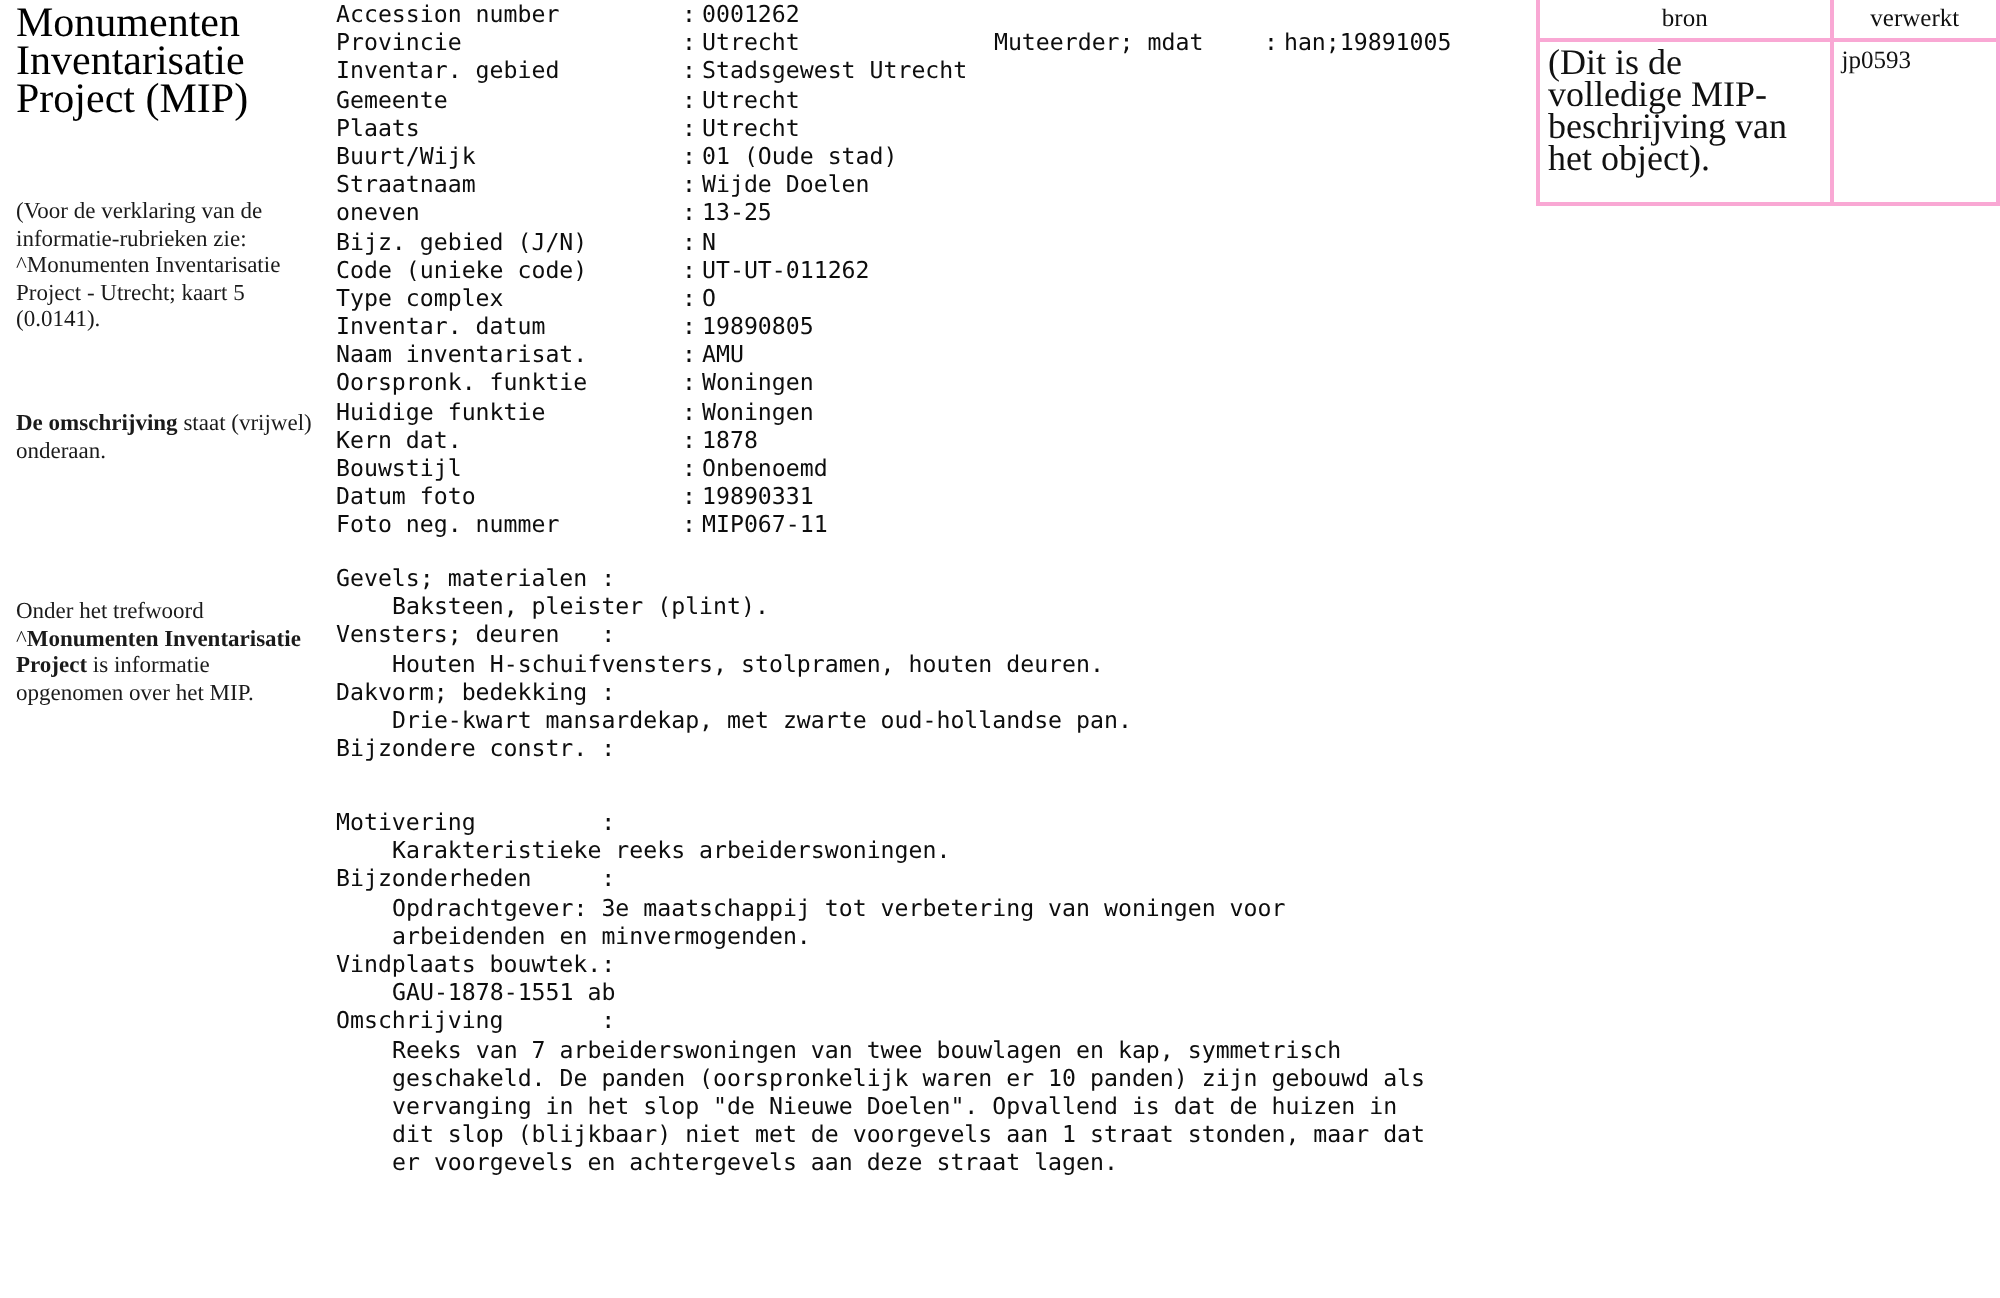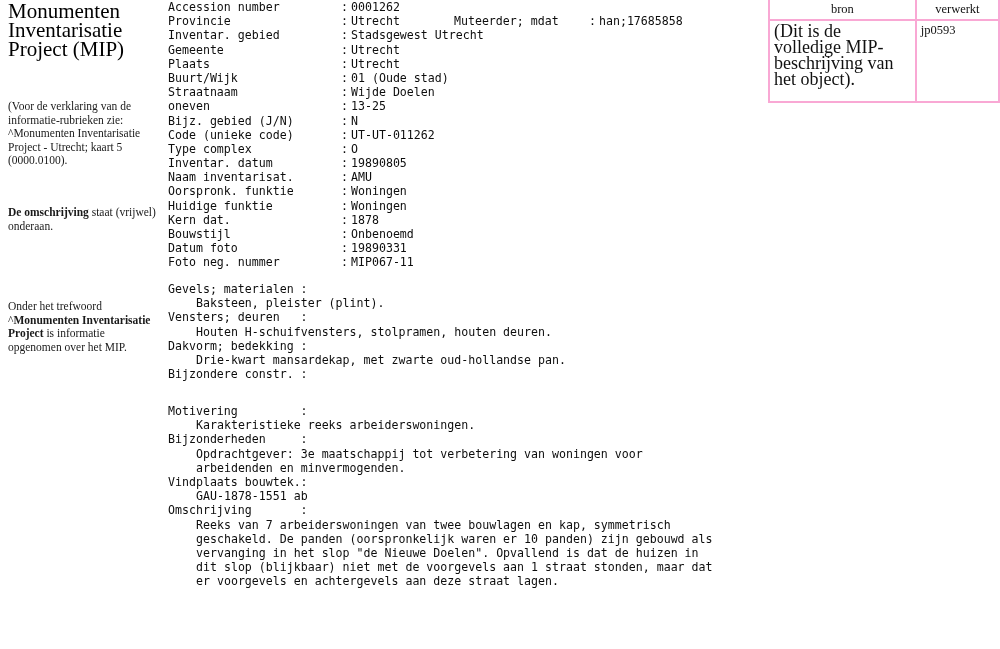--- a/index.html
+++ b/index.html
@@ -69,21 +69,21 @@
   }
   .f-value {
     display: inline-block;
   }
 
   .mut-block {
     position: absolute;
     left: 440px;
     top: 0px;
   }
-  .mut-label { display: inline-block; width: 135px; }
+  .mut-label { display: inline-block; width: 135px; margin-left: 43px; }
 
   
   .sec-gevels { position: absolute; left: 168px; top: 282px; }
   .sec-motiv  { position: absolute; left: 168px; top: 404px; }
 
   .sec-head { display: block; height: 14.2px; }
   .sec-body { display: block; height: 14.2px; padding-left: 28px; }
 
   
   .tr-table {
@@ -119,32 +119,32 @@
   .tr-table .col-a { width: 148px; }
   .tr-table .col-b { width: 80px; }
 </style>
 </head>
 <body>
 
 <div class="left-col">
   <div class="mip-title">Monumenten Inventarisatie Project (MIP)</div>
 </div>
 
-<div class="note note-1">(Voor de verklaring van de informatie-rubrieken zie: ^Monumenten Inventarisatie Project - Utrecht; kaart 5 (0000.0100).</div>
+<div class="note note-1">(Voor de verklaring van de informatie-rubrieken zie: ^Monumenten Inventarisatie Project - Utrecht; kaart 5 (0.0141).</div>
 
 <div class="note note-2">
   <b>De omschrijving</b><span> staat (vrijwel) onderaan.</span>
 </div>
 
 <div class="note note-3">
   <span>Onder het trefwoord ^</span><b>Monumenten Inventarisatie Project</b><span> is informatie opgenomen over het MIP.</span>
 </div>
 
 <div class="mono mut-block">
-  <span class="mut-label">Muteerder; mdat</span><span class="f-colon">:</span><span>han;17685858</span>
+  <span class="mut-label">Muteerder; mdat</span><span class="f-colon">:</span><span>han;19891005</span>
 </div>
 
 <div class="mono field-block"><span class="field-row"><span class="f-label">Accession number</span><span class="f-colon">:</span><span class="f-value">0001262</span></span><span class="field-row"><span class="f-label">Provincie</span><span class="f-colon">:</span><span class="f-value">Utrecht</span></span><span class="field-row"><span class="f-label">Inventar. gebied</span><span class="f-colon">:</span><span class="f-value">Stadsgewest Utrecht</span></span><span class="field-row"><span class="f-label">Gemeente</span><span class="f-colon">:</span><span class="f-value">Utrecht</span></span><span class="field-row"><span class="f-label">Plaats</span><span class="f-colon">:</span><span class="f-value">Utrecht</span></span><span class="field-row"><span class="f-label">Buurt/Wijk</span><span class="f-colon">:</span><span class="f-value">01 (Oude stad)</span></span><span class="field-row"><span class="f-label">Straatnaam</span><span class="f-colon">:</span><span class="f-value">Wijde Doelen</span></span><span class="field-row"><span class="f-label">oneven</span><span class="f-colon">:</span><span class="f-value">13-25</span></span><span class="field-row"><span class="f-label">Bijz. gebied (J/N)</span><span class="f-colon">:</span><span class="f-value">N</span></span><span class="field-row"><span class="f-label">Code (unieke code)</span><span class="f-colon">:</span><span class="f-value">UT-UT-011262</span></span><span class="field-row"><span class="f-label">Type complex</span><span class="f-colon">:</span><span class="f-value">O</span></span><span class="field-row"><span class="f-label">Inventar. datum</span><span class="f-colon">:</span><span class="f-value">19890805</span></span><span class="field-row"><span class="f-label">Naam inventarisat.</span><span class="f-colon">:</span><span class="f-value">AMU</span></span><span class="field-row"><span class="f-label">Oorspronk. funktie</span><span class="f-colon">:</span><span class="f-value">Woningen</span></span><span class="field-row"><span class="f-label">Huidige funktie</span><span class="f-colon">:</span><span class="f-value">Woningen</span></span><span class="field-row"><span class="f-label">Kern dat.</span><span class="f-colon">:</span><span class="f-value">1878</span></span><span class="field-row"><span class="f-label">Bouwstijl</span><span class="f-colon">:</span><span class="f-value">Onbenoemd</span></span><span class="field-row"><span class="f-label">Datum foto</span><span class="f-colon">:</span><span class="f-value">19890331</span></span><span class="field-row"><span class="f-label">Foto neg. nummer</span><span class="f-colon">:</span><span class="f-value">MIP067-11</span></span></div>
 
 <div class="mono sec-gevels"><span class="sec-head">Gevels; materialen :</span><span class="sec-body">Baksteen, pleister (plint).</span><span class="sec-head">Vensters; deuren   :</span><span class="sec-body">Houten H-schuifvensters, stolpramen, houten deuren.</span><span class="sec-head">Dakvorm; bedekking :</span><span class="sec-body">Drie-kwart mansardekap, met zwarte oud-hollandse pan.</span><span class="sec-head">Bijzondere constr. :</span></div>
 
 <div class="mono sec-motiv"><span class="sec-head">Motivering         :</span><span class="sec-body">Karakteristieke reeks arbeiderswoningen.</span><span class="sec-head">Bijzonderheden     :</span><span class="sec-body">Opdrachtgever: 3e maatschappij tot verbetering van woningen voor</span><span class="sec-body">arbeidenden en minvermogenden.</span><span class="sec-head">Vindplaats bouwtek.:</span><span class="sec-body">GAU-1878-1551 ab</span><span class="sec-head">Omschrijving       :</span><span class="sec-body">Reeks van 7 arbeiderswoningen van twee bouwlagen en kap, symmetrisch</span><span class="sec-body">geschakeld. De panden (oorspronkelijk waren er 10 panden) zijn gebouwd als</span><span class="sec-body">vervanging in het slop "de Nieuwe Doelen". Opvallend is dat de huizen in</span><span class="sec-body">dit slop (blijkbaar) niet met de voorgevels aan 1 straat stonden, maar dat</span><span class="sec-body">er voorgevels en achtergevels aan deze straat lagen.</span></div>
 
 <table class="tr-table">
   <tbody>

